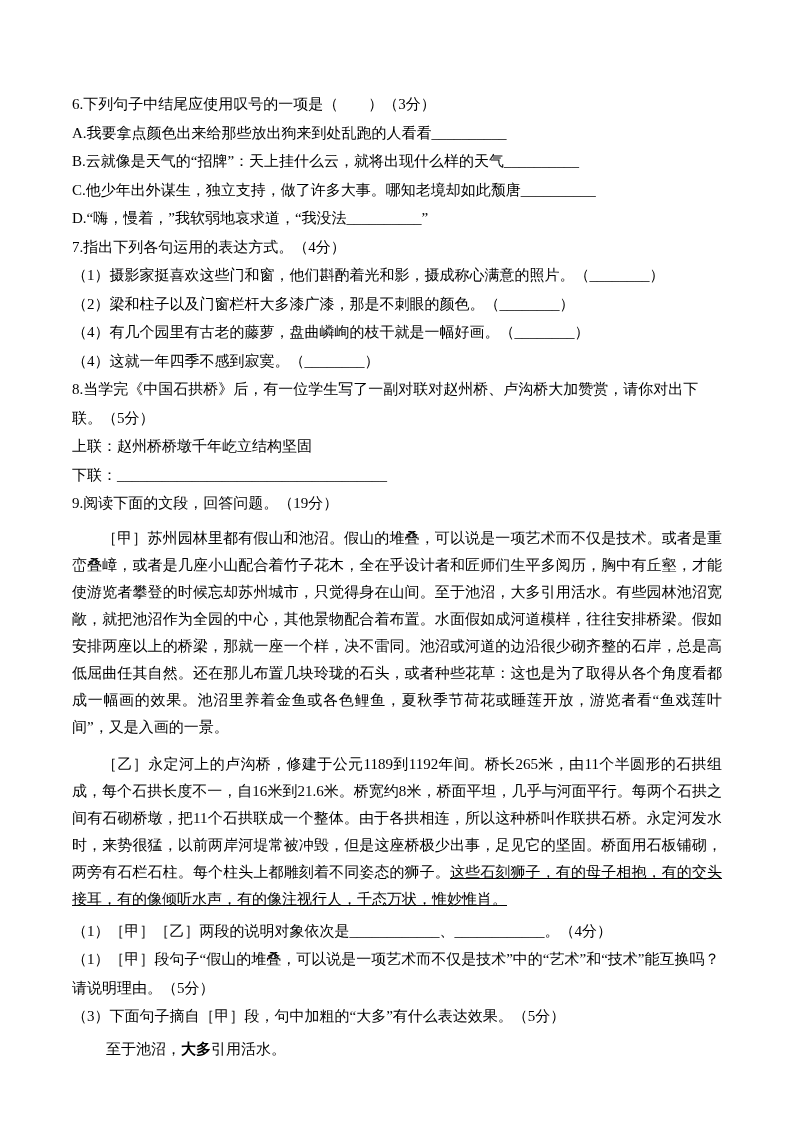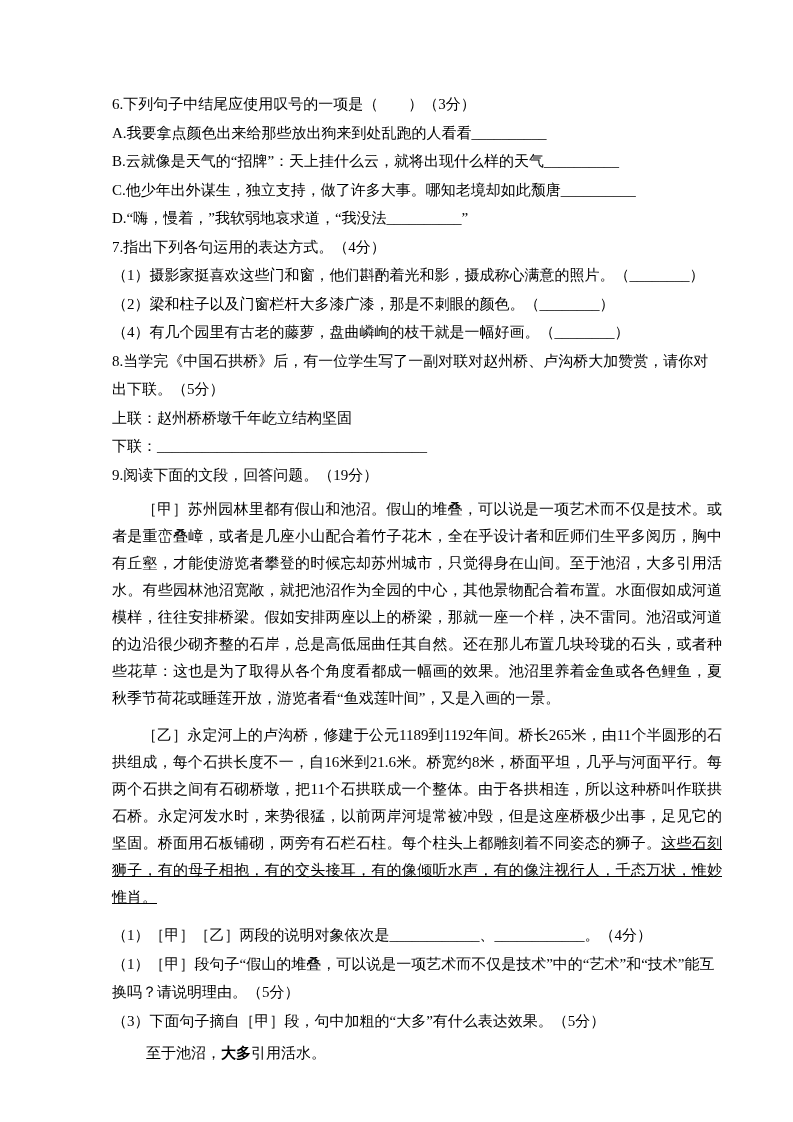--- a/index.html
+++ b/index.html
@@ -5,40 +5,40 @@
   html, body {
     margin: 0;
     padding: 0;
     background: #ffffff;
   }
   .page {
     position: relative;
     width: 793px;
     height: 1122px;
     box-sizing: border-box;
-    padding: 90px 71px 40px 112px;
+    padding: 90px 71px 40px 72px;
     background: #ffffff;
     color: #000000;
     font-family: "Liberation Serif", "DejaVu Serif", serif;
     font-size: 15px;
     overflow: hidden;
   }
   .line {
     margin: 0;
     line-height: 28.5px;
     white-space: normal;
   }
   .para {
     margin: 0;
     line-height: 27px;
     text-indent: 2em;
     text-align: justify;
   }
   .para-jia { margin-top: 7px; }
-  .para-yi  { margin-top: 10px; margin-bottom: 10px; }
+  .para-yi  { margin-top: 10px; margin-bottom: 4px; }
   .underline { text-decoration: underline; }
   .quote-line {
     margin: 4px;
     line-height: 28.5px;
     text-indent: 2em;
   }
   b { font-weight: bold; }
 </style>
 </head>
 <body>
@@ -48,20 +48,21 @@
   <p class="line">6.下列句子中结尾应使用叹号的一项是（　　）（3分）</p>
   <p class="line">A.我要拿点颜色出来给那些放出狗来到处乱跑的人看看__________</p>
   <p class="line">B.云就像是天气的“招牌”：天上挂什么云，就将出现什么样的天气__________</p>
   <p class="line">C.他少年出外谋生，独立支持，做了许多大事。哪知老境却如此颓唐__________</p>
   <p class="line">D.“嗨，慢着，”我软弱地哀求道，“我没法__________”</p>
 
   <p class="line">7.指出下列各句运用的表达方式。（4分）</p>
   <p class="line">（1）摄影家挺喜欢这些门和窗，他们斟酌着光和影，摄成称心满意的照片。（________）</p>
   <p class="line">（2）梁和柱子以及门窗栏杆大多漆广漆，那是不刺眼的颜色。（________）</p>
   <p class="line">（4）有几个园里有古老的藤萝，盘曲嶙峋的枝干就是一幅好画。（________）</p>
+  <p class="line">（4）这就一年四季不感到寂寞。（________）</p>
 
   <p class="line">8.当学完《中国石拱桥》后，有一位学生写了一副对联对赵州桥、卢沟桥大加赞赏，请你对出下联。（5分）</p>
   <p class="line">上联：赵州桥桥墩千年屹立结构坚固</p>
   <p class="line">下联：____________________________________</p>
 
   <p class="line">9.阅读下面的文段，回答问题。（19分）</p>
 
   <p class="para para-jia">［甲］苏州园林里都有假山和池沼。假山的堆叠，可以说是一项艺术而不仅是技术。或者是重峦叠嶂，或者是几座小山配合着竹子花木，全在乎设计者和匠师们生平多阅历，胸中有丘壑，才能使游览者攀登的时候忘却苏州城市，只觉得身在山间。至于池沼，大多引用活水。有些园林池沼宽敞，就把池沼作为全园的中心，其他景物配合着布置。水面假如成河道模样，往往安排桥梁。假如安排两座以上的桥梁，那就一座一个样，决不雷同。池沼或河道的边沿很少砌齐整的石岸，总是高低屈曲任其自然。还在那儿布置几块玲珑的石头，或者种些花草：这也是为了取得从各个角度看都成一幅画的效果。池沼里养着金鱼或各色鲤鱼，夏秋季节荷花或睡莲开放，游览者看“鱼戏莲叶间”，又是入画的一景。</p>
 
   <p class="para para-yi"><span>［乙］永定河上的卢沟桥，修建于公元1189到1192年间。桥长265米，由11个半圆形的石拱组成，每个石拱长度不一，自16米到21.6米。桥宽约8米，桥面平坦，几乎与河面平行。每两个石拱之间有石砌桥墩，把11个石拱联成一个整体。由于各拱相连，所以这种桥叫作联拱石桥。永定河发水时，来势很猛，以前两岸河堤常被冲毁，但是这座桥极少出事，足见它的坚固。桥面用石板铺砌，两旁有石栏石柱。每个柱头上都雕刻着不同姿态的狮子。</span><span class="underline">这些石刻狮子，有的母子相抱，有的交头接耳，有的像倾听水声，有的像注视行人，千态万状，惟妙惟肖。</span></p>

